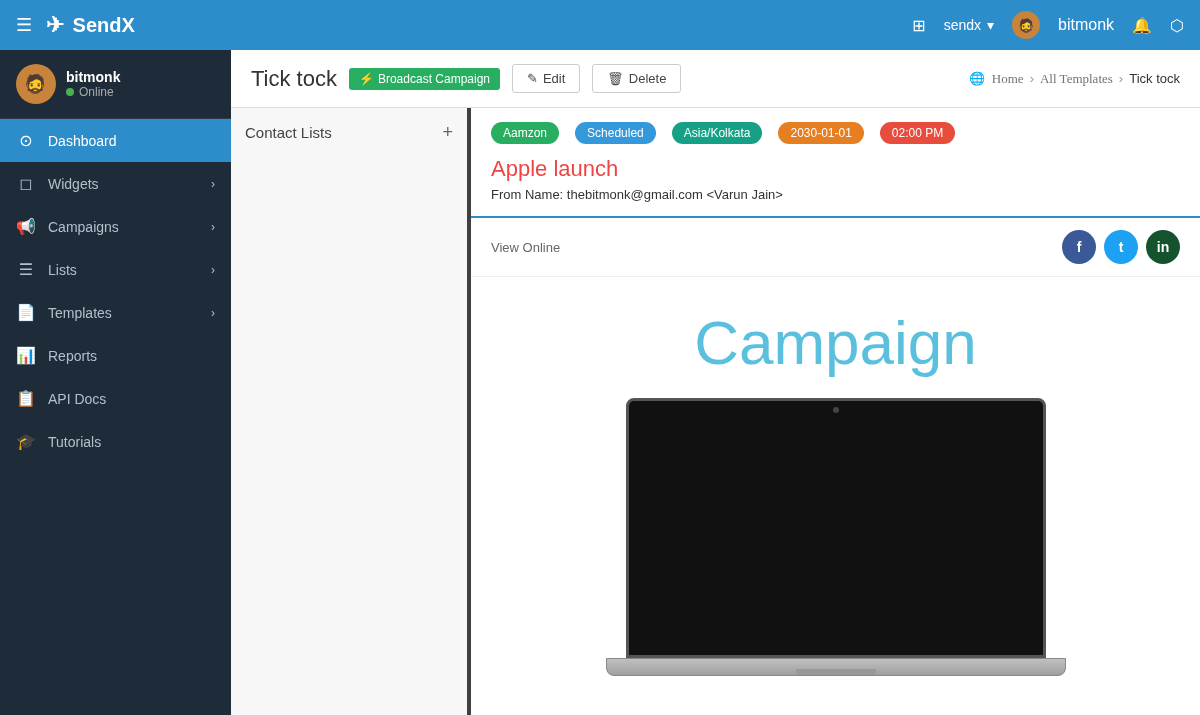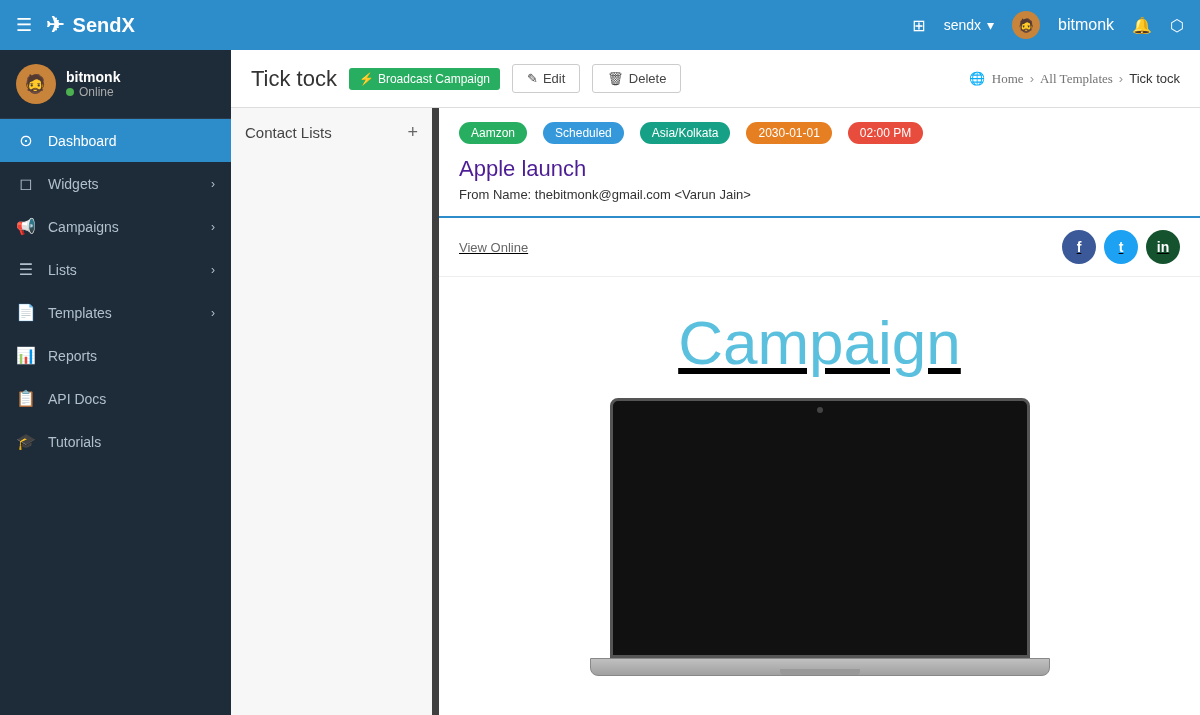--- a/index.html
+++ b/index.html
@@ -127,23 +127,23 @@
     }
     .breadcrumb a { color: #737373; text-decoration: none; font-family: Liberation Serif, serif; }
     .breadcrumb-sep { color: #999; }
     .breadcrumb-current { color: #333; }
 
     
     .content-split { display: flex; flex: 1; overflow: hidden; }
 
     
     .left-panel {
-      width: 208px;
+      width: 240px;
       background: #f7f7f7;
-      border-right: 7px solid #404040;
+      border-right: 4px solid #404040;
       flex-shrink: 0;
       padding: 14px;
     }
     .panel-header {
       display: flex;
       align-items: center;
       justify-content: space-between;
       margin-bottom: 10px;
     }
     .panel-title { font-size: 15px; color: #444; font-weight: 500; }
@@ -167,29 +167,28 @@
       border-radius: 12px;
       font-size: 12px;
       font-weight: 500;
       color: white;
     }
     .tag-green { background: #27ae60; }
     .tag-blue { background: #3498db; }
     .tag-teal { background: #16a085; }
     .tag-orange { background: #e67e22; }
     .tag-red { background: #e74c3c; }
-    .campaign-name { font-size: 22px; color: #4c1d95; margin-bottom: 5px; font-weight: 400; }
+    .campaign-name { font-size: 22px; color: #ef4444; margin-bottom: 5px; font-weight: 400; }
     .from-name { font-size: 13px; color: #555; }
     .from-name span { color: #333; }
 
     
     .email-preview {
       padding: 0;
       flex: 1;
-      text-decoration: underline;
     }
     .email-toolbar {
       display: flex;
       align-items: center;
       justify-content: space-between;
       padding: 12px 20px;
       border-bottom: 1px solid #eee;
     }
     .view-online { color: #666; font-size: 13px; cursor: pointer; }
     .social-icons { display: flex; gap: 8px; }

